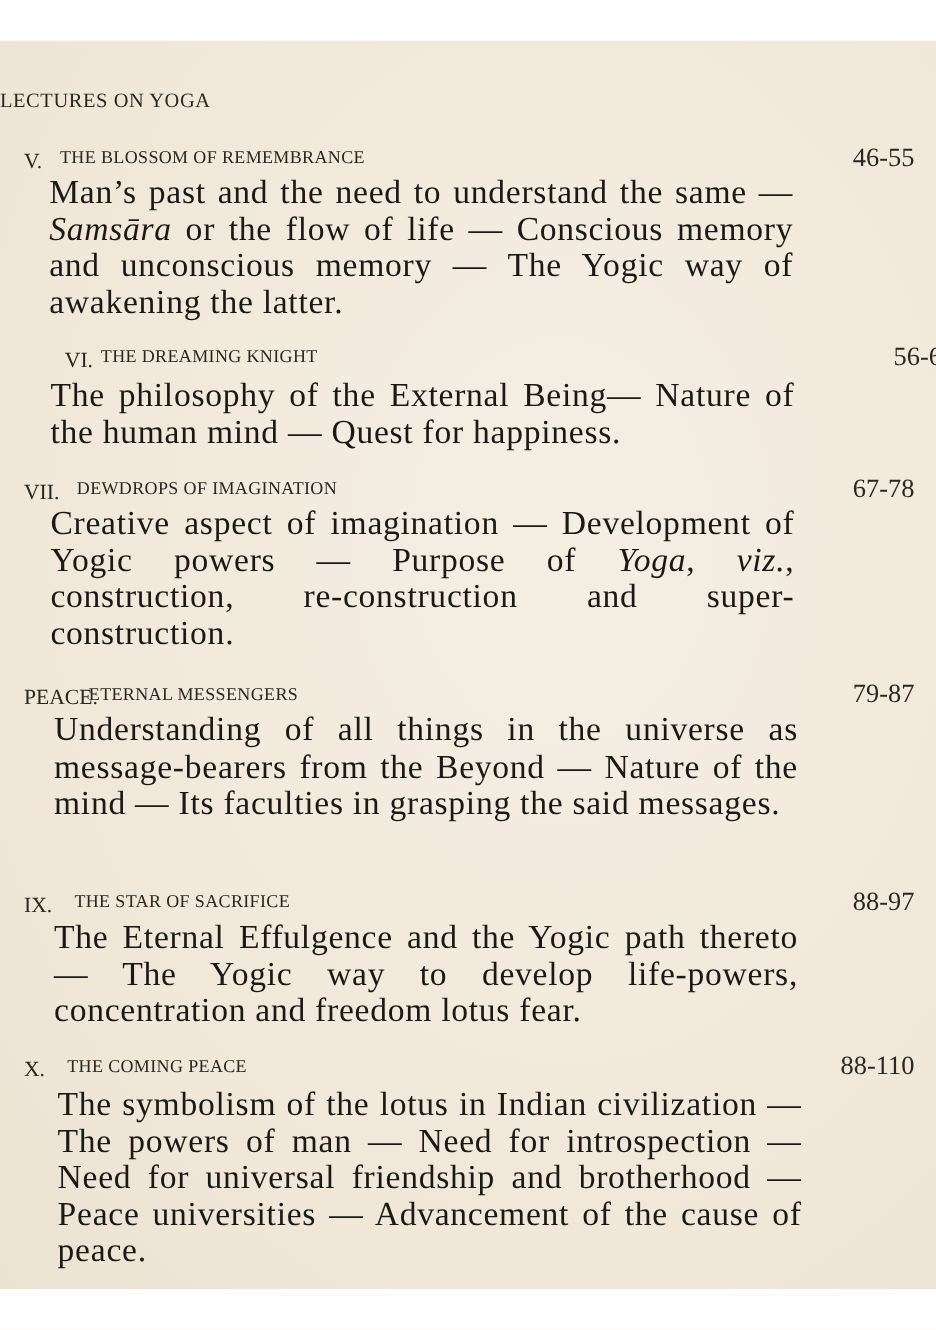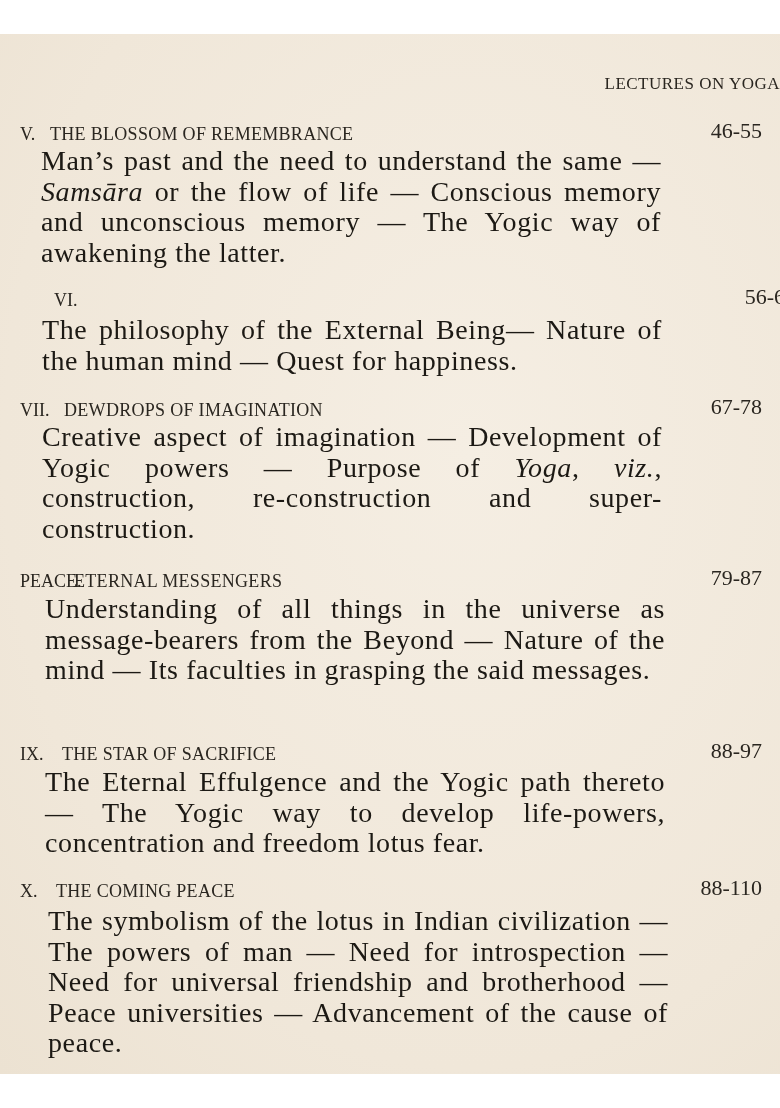--- a/index.html
+++ b/index.html
@@ -5,30 +5,30 @@
     html, body { margin: 0; padding: 0; background: #ffffff; }
     body { width: 780px; height: 1108px; position: relative; overflow: hidden; }
     .page {
       position: absolute; left: 0; top: 34px; width: 780px; height: 1040px;
       background: #f2eadd;
       background-image: radial-gradient(ellipse at 60% 40%, #f5eee3 0%, #f0e7d9 70%, #ece2d2 100%);
       font-family: "Liberation Serif", "DejaVu Serif", serif;
       color: #1e1b17;
     }
     .running-head {
-      position: absolute; top: 40px; left: 0; width: 780px; text-align: right;
+      position: absolute; top: 40px; left: 0; width: 780px; text-align: left;
       font-size: 17px; letter-spacing: 0.5px; color: #2a2620;
     }
     .entry { position: absolute; left: 0; width: 780px; }
     .heading-row { position: relative; height: 30px; }
     .numeral {
       position: absolute; left: 20px; top: 0; font-size: 18px; color: #2a2620;
     }
     .title {
-      position: absolute; top: 0; font-size: 18px; letter-spacing: 0.3px; color: #2a2620;
+      position: absolute; top: 0; font-size: 15px; letter-spacing: 0.3px; color: #2a2620;
     }
     .pages {
       position: absolute; right: 18px; top: -6px; font-size: 22px; color: #2a2620;
     }
     .desc {
       position: absolute; font-size: 28px; line-height: 30.5px; text-align: justify;
       letter-spacing: 0.6px; color: #1c1914; width: 620px;
     }
     .desc i { font-style: italic; }
   </style>
@@ -43,20 +43,21 @@
       <span class="numeral">V.</span>
       <span class="title" style="left:50px;">THE BLOSSOM OF REMEMBRANCE</span>
       <span class="pages">46-55</span>
     </div>
     <div class="desc" style="left:41px; top:22px;"><span>Man’s past and the need to understand the same — </span><i>Samsāra</i><span> or the flow of life — Conscious memory and unconscious memory — The Yogic way of awakening the latter.</span></div>
   </div>
 
   <div class="entry" style="top:256px;padding-left:34px;">
     <div class="heading-row">
       <span class="numeral">VI.</span>
+      <span class="title" style="left:50px;">THE DREAMING KNIGHT</span>
       <span class="pages">56-66</span>
     </div>
     <div class="desc" style="left:42px; top:25px;"><span>The philosophy of the External Being— Nature of the human mind — Quest for happiness.</span></div>
   </div>
 
   <div class="entry" style="top:366px;">
     <div class="heading-row">
       <span class="numeral">VII.</span>
       <span class="title" style="left:64px;">DEWDROPS OF IMAGINATION</span>
       <span class="pages">67-78</span>

